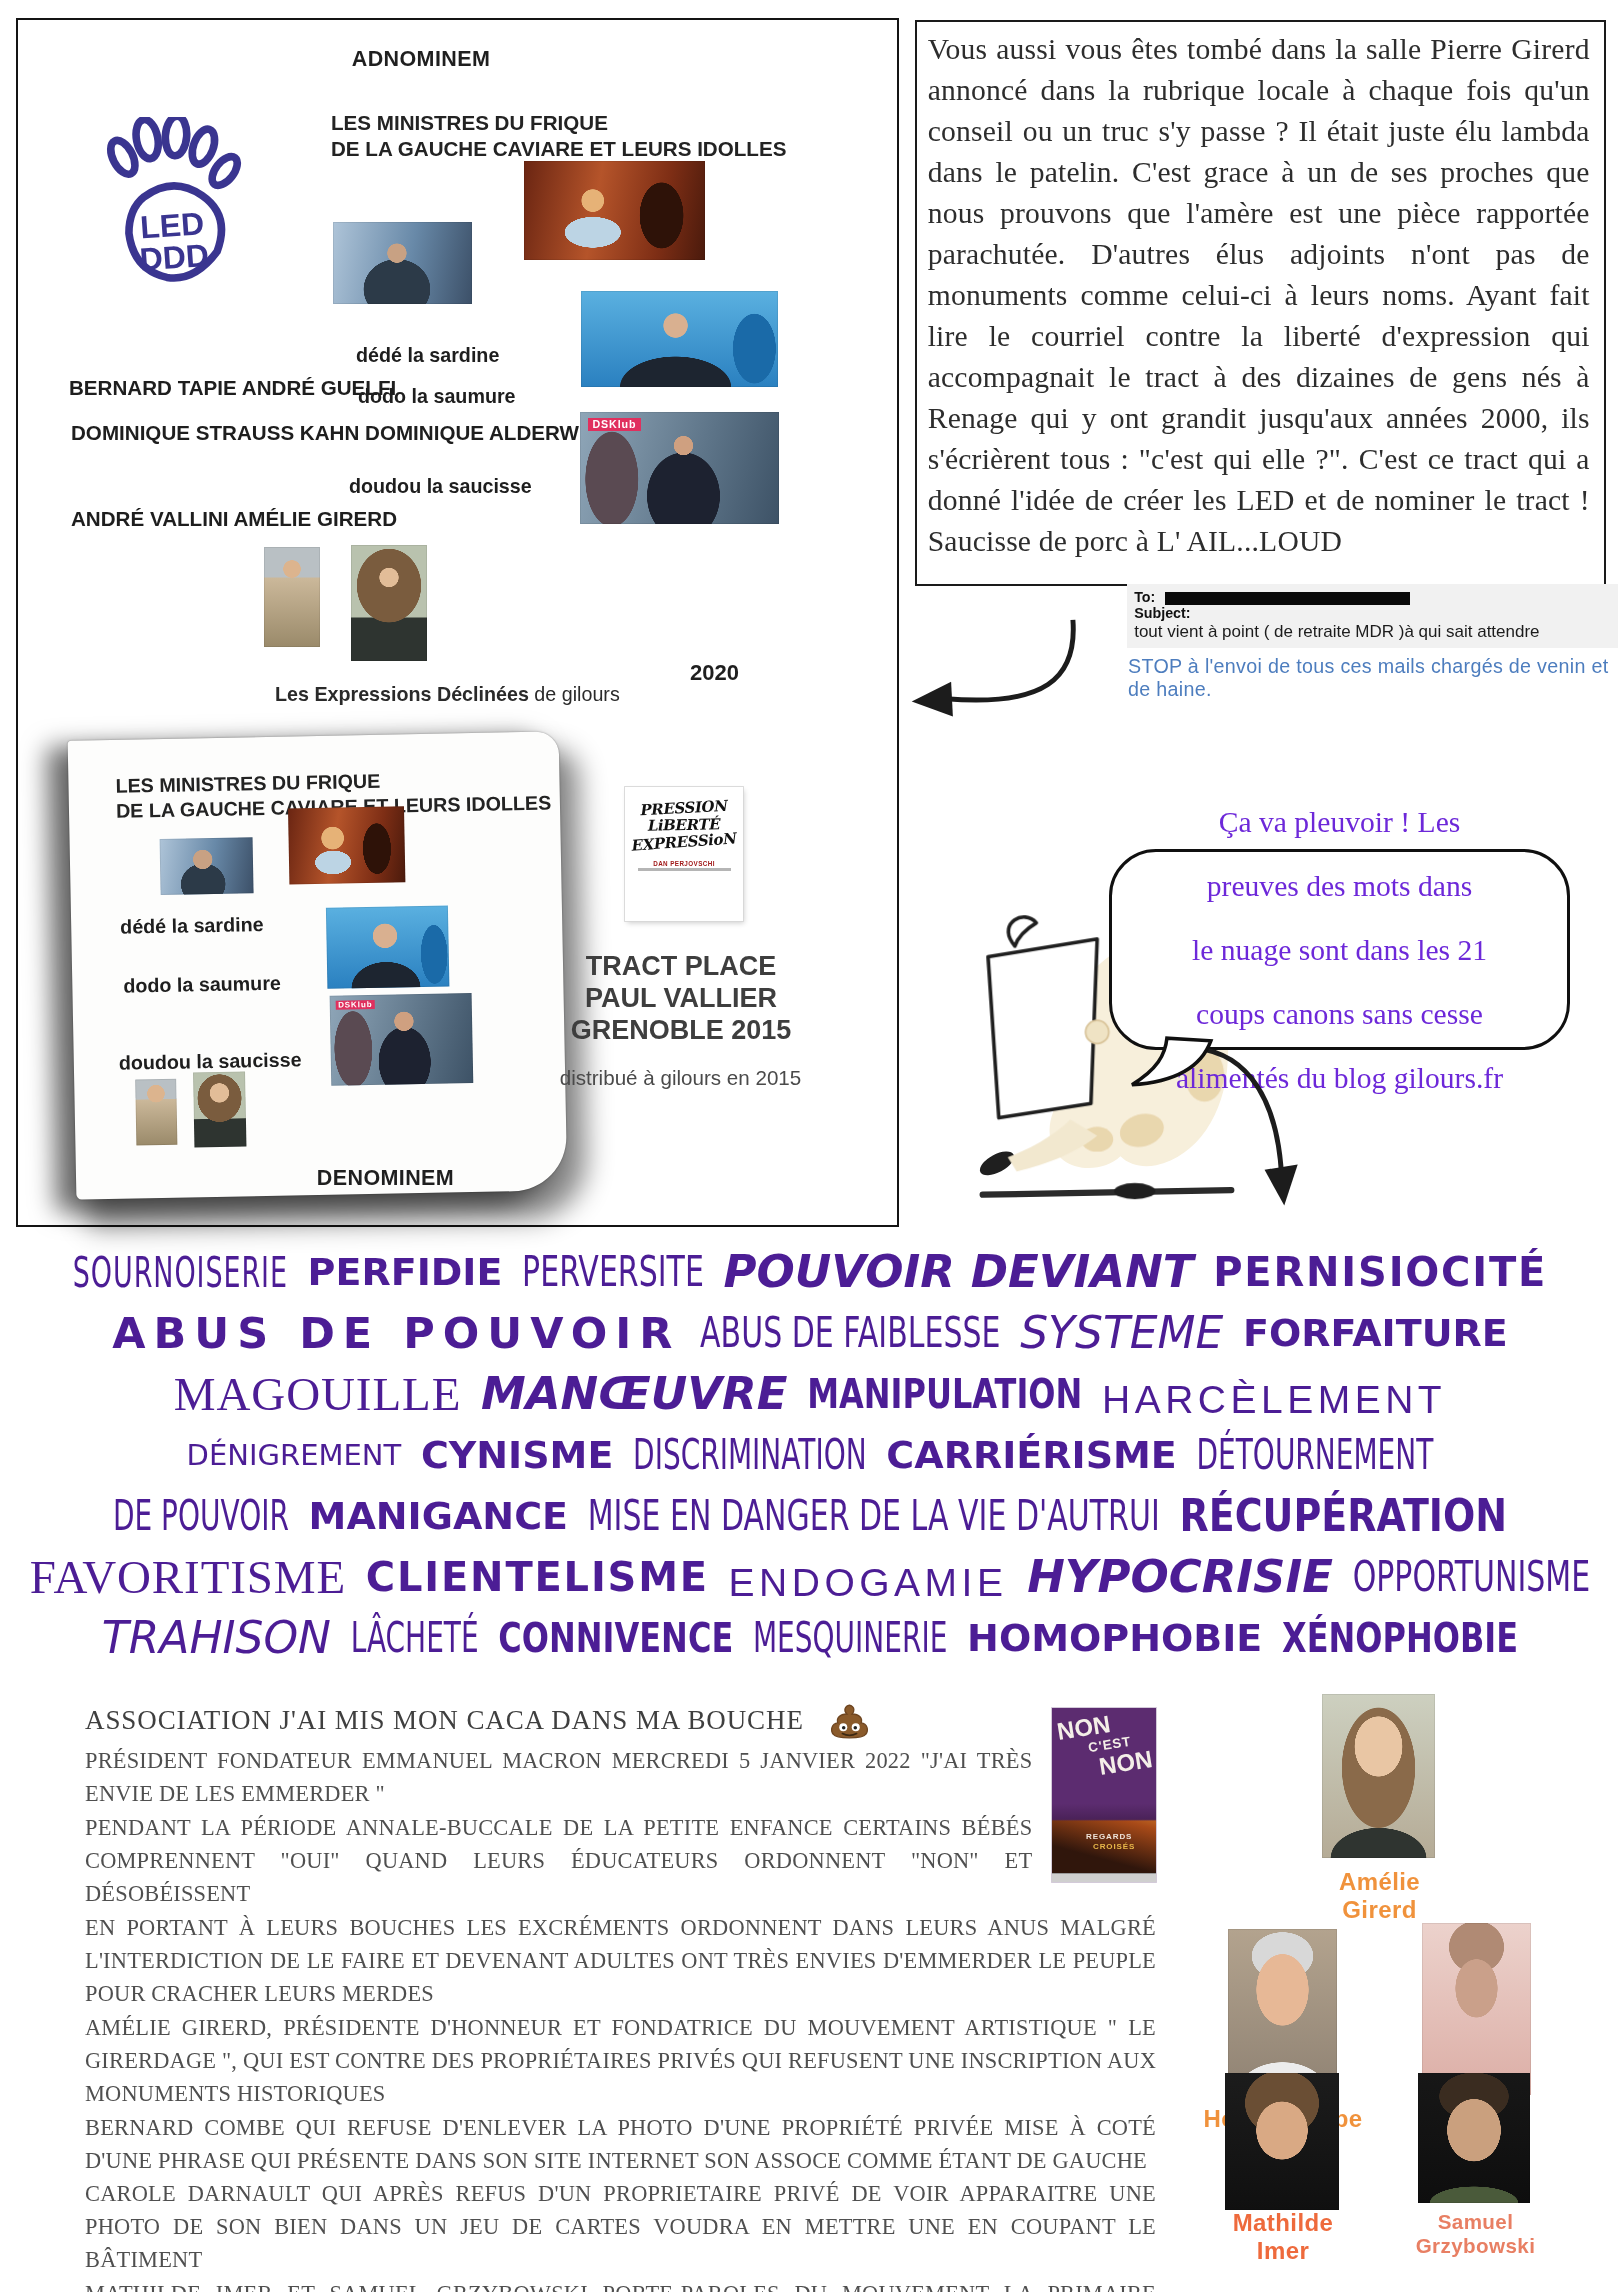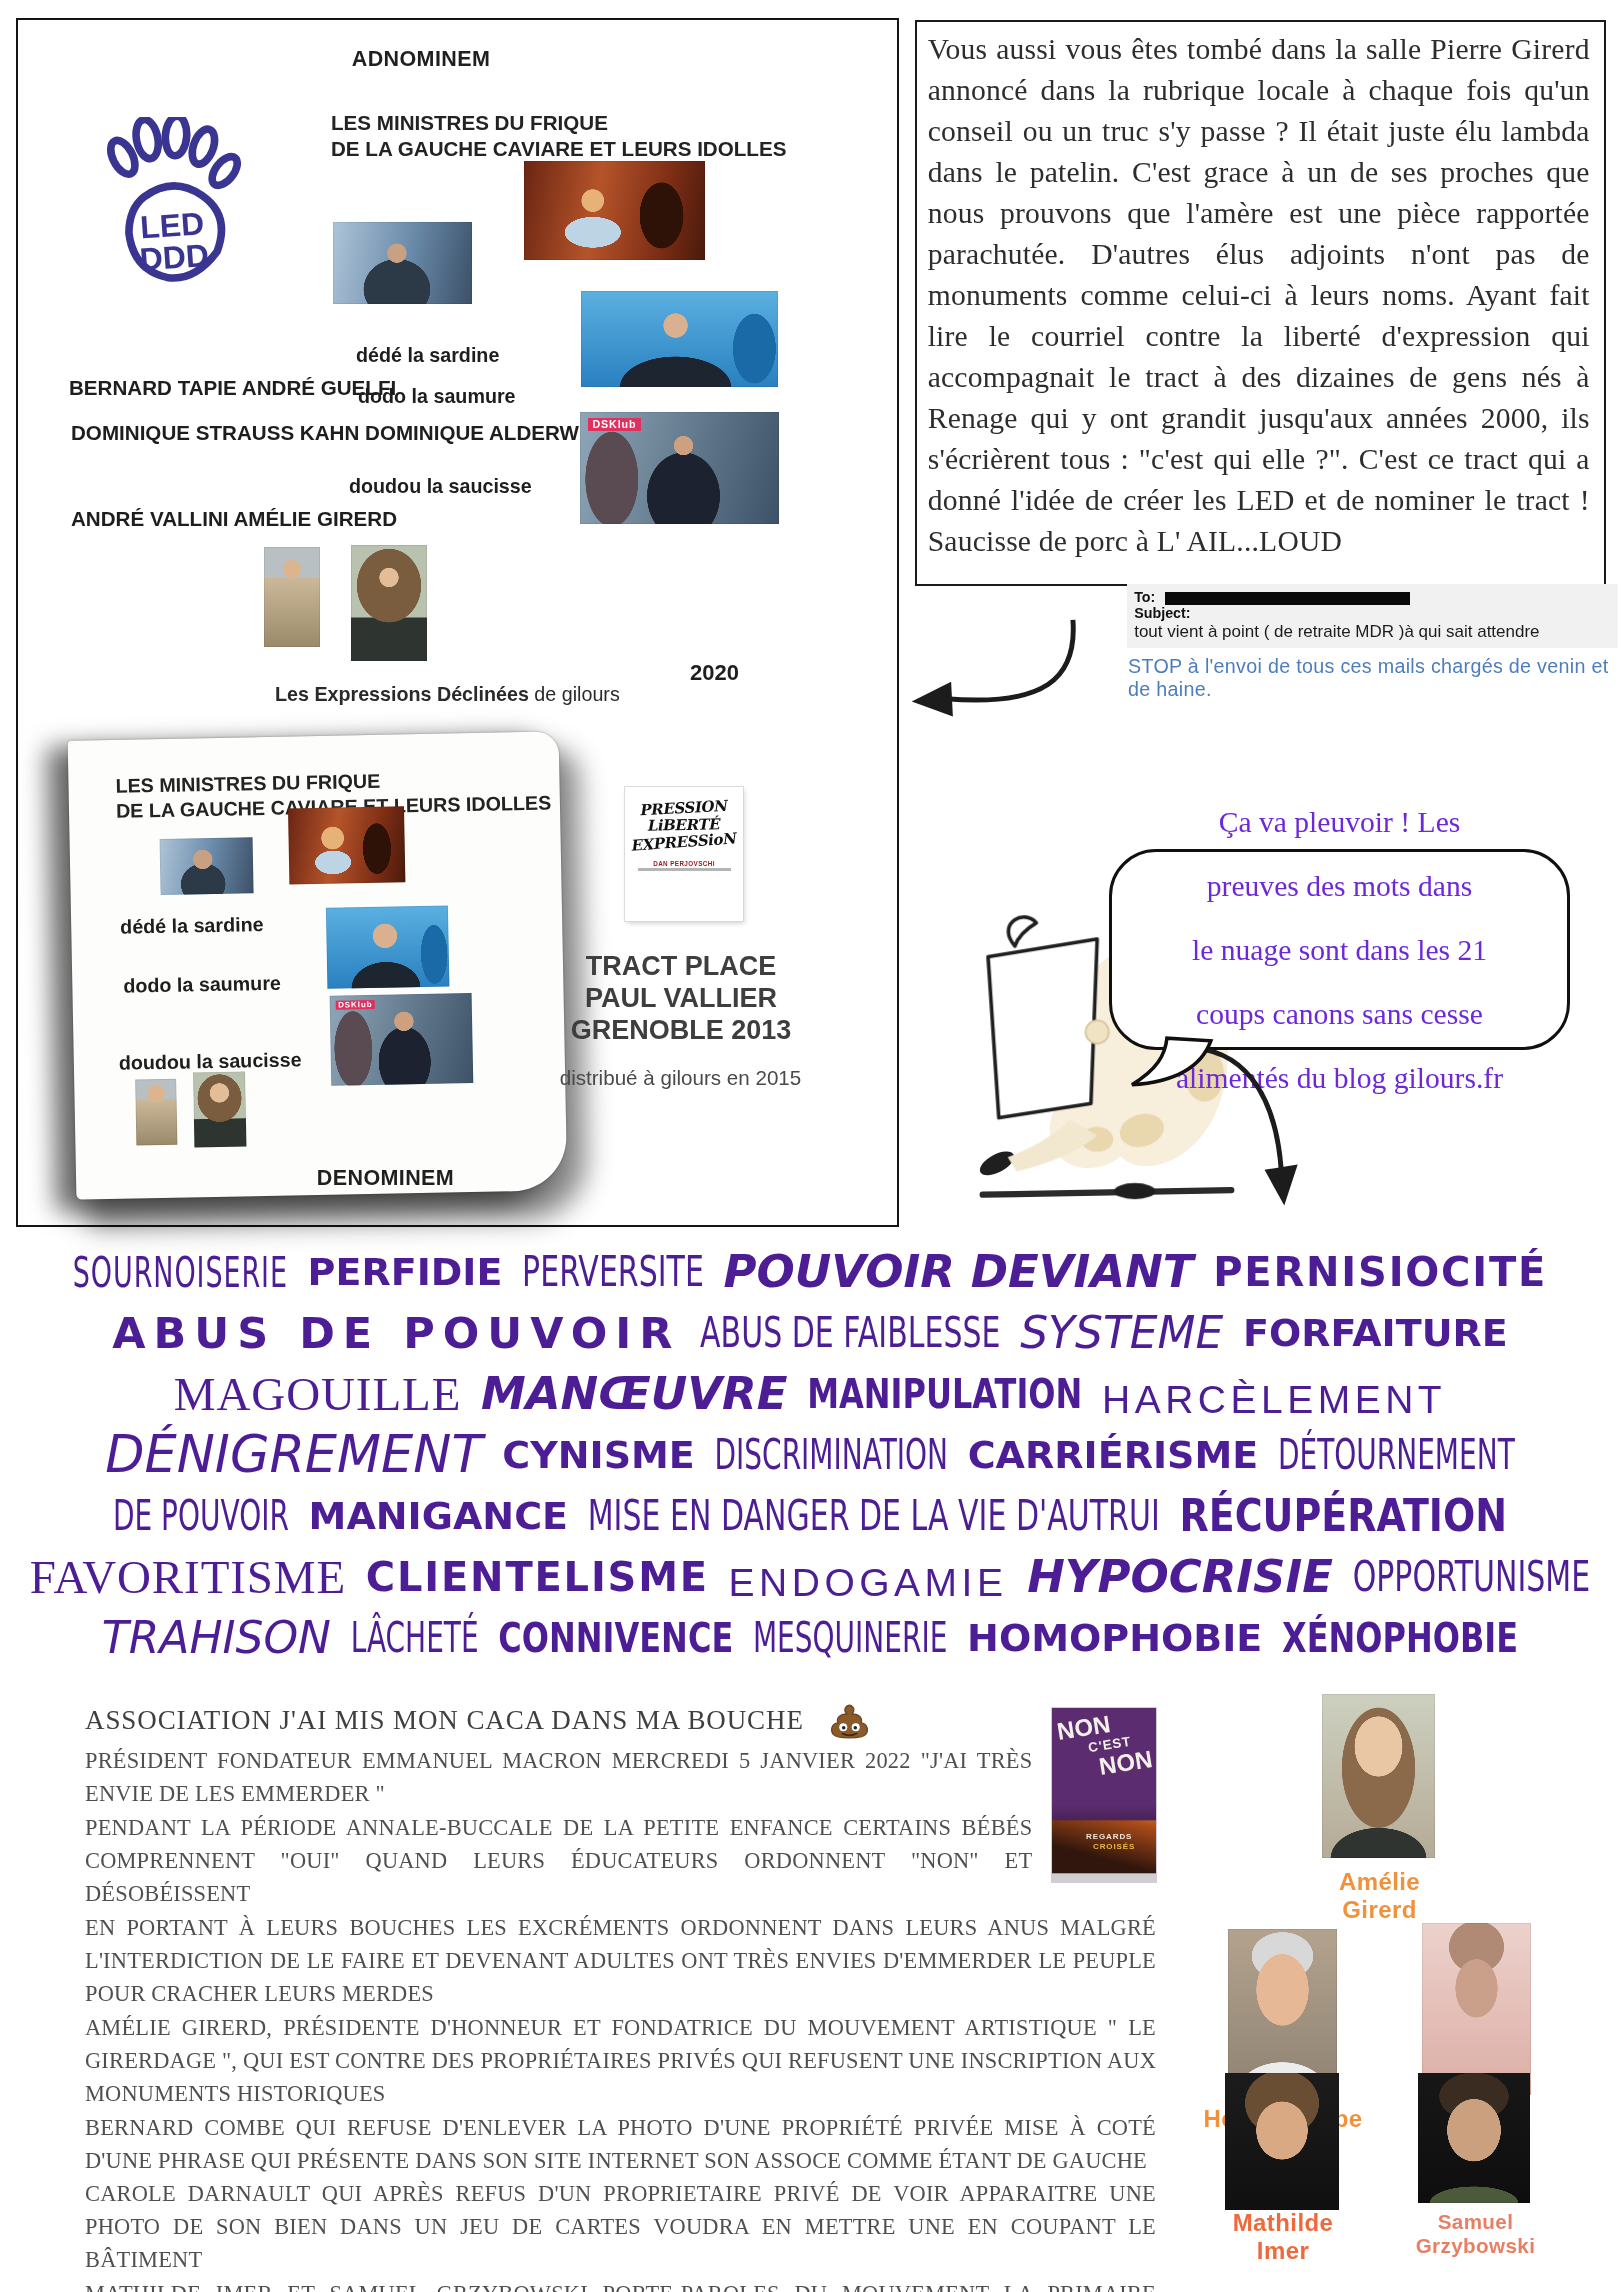--- a/index.html
+++ b/index.html
@@ -90,21 +90,21 @@
   .wc-line{display:flex;justify-content:center;align-items:center;gap:19.7px;height:61px;white-space:nowrap;}
   .wc{display:inline-block;}
   .v-c1{font-size:27px;font-weight:400;transform:scaleY(1.6);letter-spacing:0.9px;}
   .v-hv{font-size:38px;font-weight:800;}
   .v-cd{font-size:30px;font-weight:500;transform:scaleY(1.42);}
   .v-hi{font-size:45px;font-weight:800;font-style:italic;}
   .v-rb{font-size:40px;font-weight:700;letter-spacing:1.8px;}
   .v-sp{font-size:43px;font-weight:700;letter-spacing:8px;}
   .v-it{font-size:44px;font-weight:400;font-style:italic;}
   .v-sl{font-family:"Liberation Serif",serif;font-size:47px;font-weight:400;letter-spacing:0.9px;}
-  .v-rg{font-size:51px;font-weight:400;font-style:italic;}
+  .v-rg{font-size:29px;font-weight:400;}
   .v-bc{font-size:32px;font-weight:700;transform:scaleY(1.3);}
   .v-deco{font-size:39px;font-weight:400;letter-spacing:4.5px;font-family:"Liberation Sans",sans-serif;margin-top:12px;}
   .v-cl{font-size:28px;font-weight:400;transform:scaleY(1.5);}
   .v-hv2{font-size:38px;font-weight:800;transform:scaleY(1.15);}
 
   
   #assoc{left:85px;top:1703px;width:1071px;}
   #assoc-head{font-family:"Liberation Serif",serif;font-size:27px;color:#3f3f3f;letter-spacing:0.9px;}
   #poop{display:inline-block;vertical-align:-12.5px;margin-left:18px;}
   #poster{float:right;width:104px;height:174px;margin:5.4px 0 14.3px 19.7px;background:
@@ -227,21 +227,21 @@
         <div class="book-line" style="transform:rotate(-1deg);">LiBERTÉ</div>
         <div class="book-line" style="transform:rotate(-4deg);">EXPRESSioN</div>
       </div>
       <div class="book-author">DAN PERJOVSCHI</div>
       <div class="book-bar"></div>
     </div>
 
     <div class="abs tract-place" style="left:551px;top:930px;width:224px;">
       <div>TRACT PLACE</div>
       <div>PAUL VALLIER</div>
-      <div>GRENOBLE 2013</div>
+      <div>GRENOBLE 2015</div>
     </div>
     <div class="abs distrib" style="left:537px;top:1046px;width:251px;">distribué à gilours en 2015</div>
 
     <div class="abs tb-head" style="left:251px;top:1146px;width:233px;">DENOMINEM</div>
   </div>
 
   <div id="narrative" class="abs">
     <span>Vous aussi vous êtes tombé dans la salle Pierre Girerd annoncé dans la rubrique locale à chaque fois qu'un conseil ou un truc s'y passe ? Il était juste élu lambda dans le patelin. C'est grace à un de ses proches que nous prouvons que l'amère est une pièce rapportée parachutée. D'autres élus adjoints n'ont pas de monuments comme celui-ci à leurs noms. Ayant fait lire le courriel contre la liberté d'expression qui accompagnait le tract à des dizaines de gens nés à Renage qui y ont grandit jusqu'aux années 2000, ils s'écrièrent tous : "c'est qui elle ?". C'est ce tract qui a donné l'idée de créer les LED et de nominer le tract ! Saucisse de porc à L' AIL...LOUD</span>
   </div>
 

